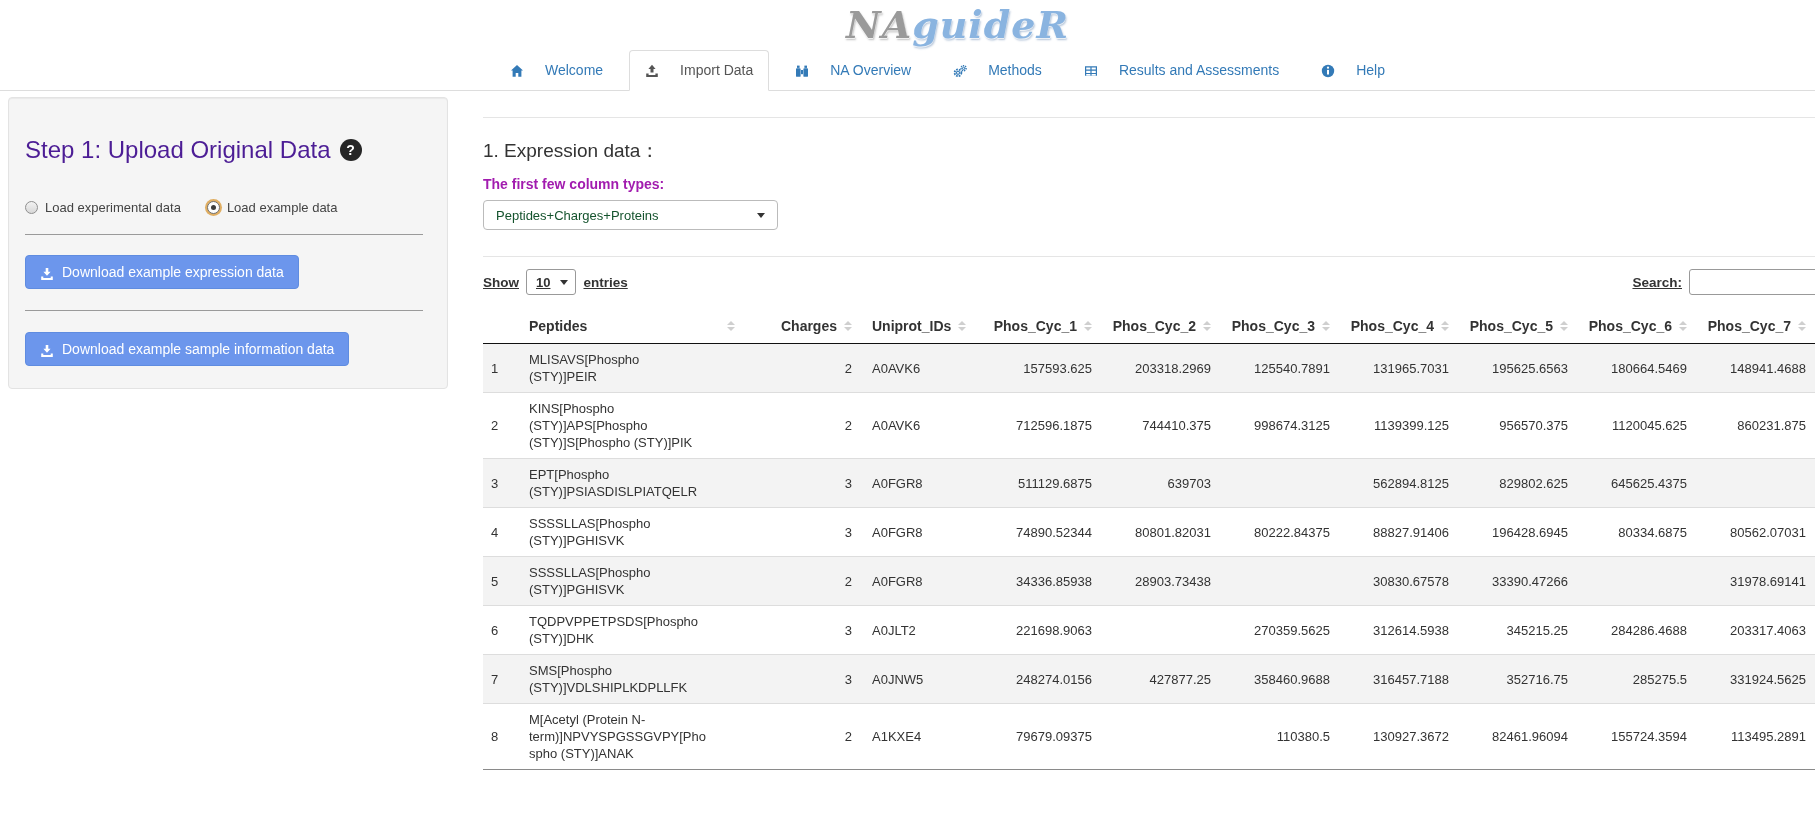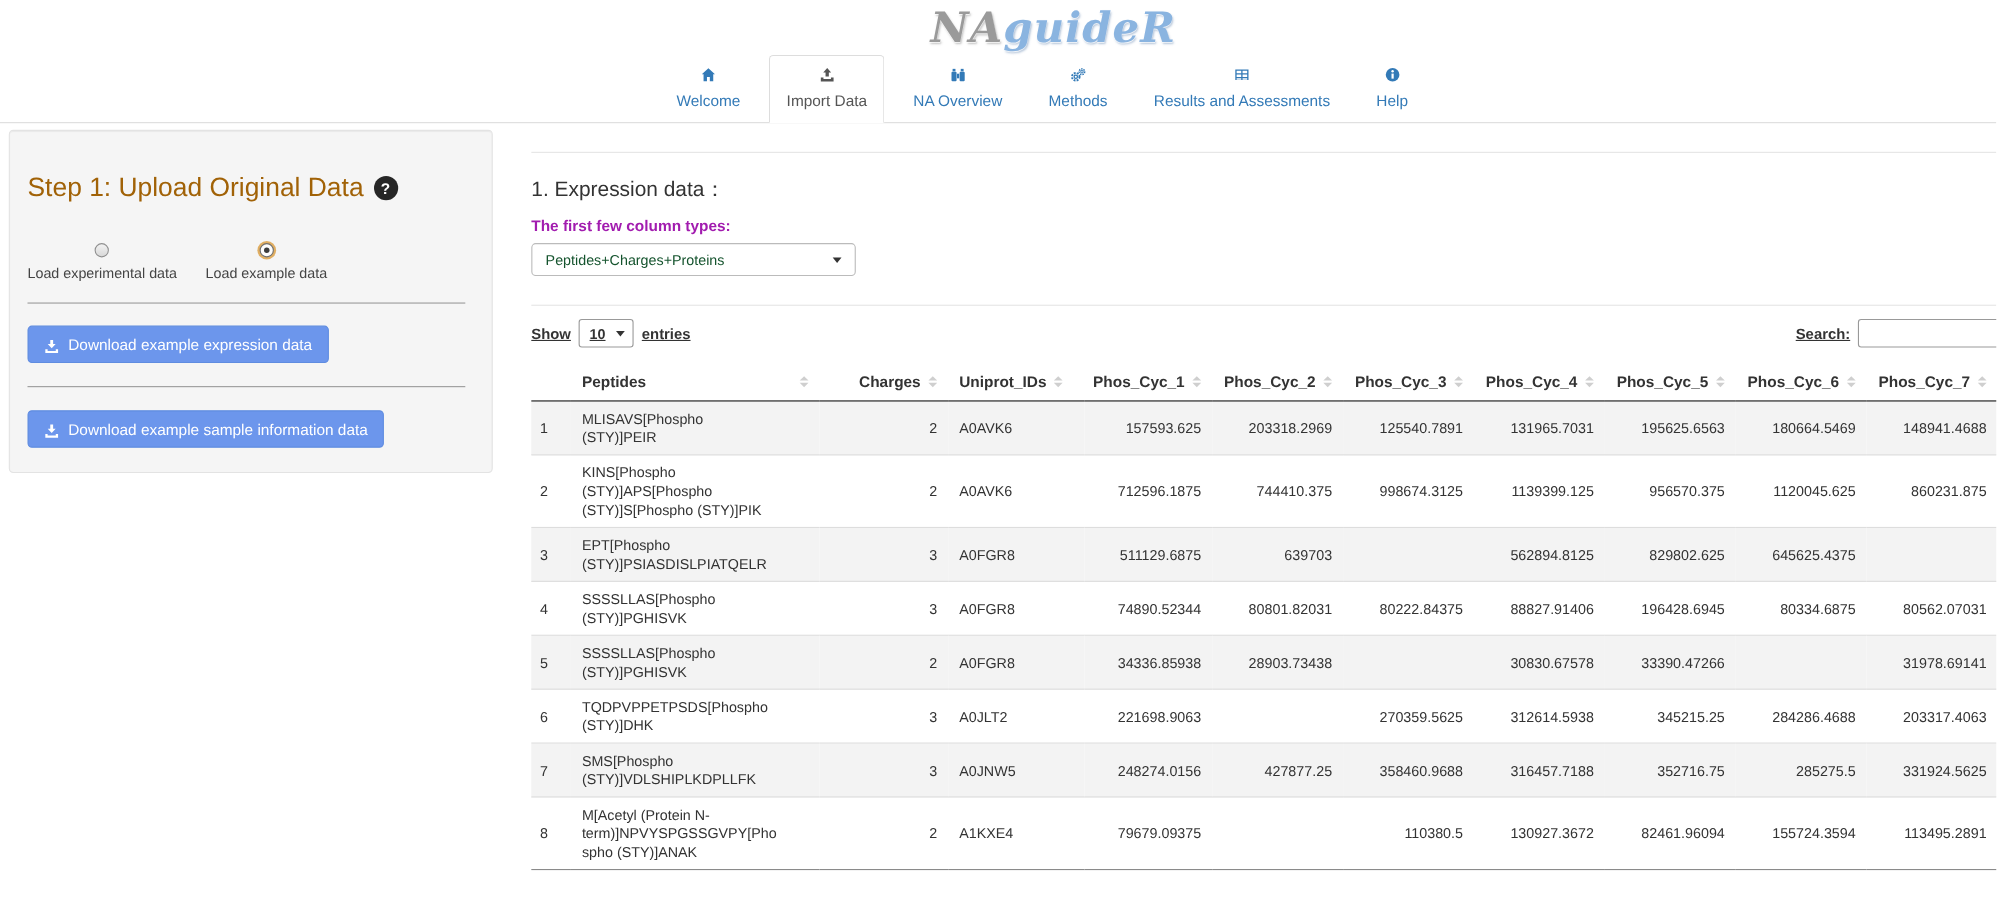--- a/index.html
+++ b/index.html
@@ -14,39 +14,39 @@
   
   .logo{height:48px;display:flex;justify-content:center;align-items:center;transform:translateX(50px);
         font-family:"DejaVu Serif","Liberation Serif",serif;font-style:italic;font-weight:bold;
         font-size:38px;letter-spacing:1px;}
   .logo-na{color:var(--logo-na);text-shadow:0 1px 0 rgba(255,255,255,.7),1px 2px 2px rgba(80,80,80,.35);}
   .logo-guider{color:var(--logo-guider);text-shadow:0 1px 0 rgba(255,255,255,.7),1px 2px 2px rgba(70,110,160,.4);}
 
   
   .nav-tabs{border-bottom:1px solid #ddd;display:flex;justify-content:center;margin-top:2px;}
   .nav-inner{display:flex;align-items:flex-end;transform:translateX(40px);}
-  .nav-item{padding:10px 15px;margin:0 5px -1px 5px;color:var(--nav-link);font-size:14px;display:flex;gap:7px;
-            align-items:center;cursor:pointer;border:1px solid transparent;border-radius:4px 4px 0 0;line-height:19px;flex-direction:column;}
+  .nav-item{padding:10px 15px;margin:0 5px -1px 5px;color:var(--nav-link);font-size:14px;display:flex;gap:21px;
+            align-items:center;cursor:pointer;border:1px solid transparent;border-radius:4px 4px 0 0;line-height:19px;}
   .nav-item.active{background:#fff;border-color:#ddd;border-bottom-color:#fff;color:var(--active-tab-text);}
   .nav-item .icon{display:inline-flex;}
   .nav-item .icon svg{display:block;}
 
   
   .content{display:flex;padding-top:6px;align-items:flex-start;}
   .sidebar{width:440px;margin-left:8px;flex:none;background:#f5f5f5;border:1px solid #e3e3e3;border-radius:4px;
            box-shadow:inset 0 1px 1px rgba(0,0,0,.05);padding:38px 24px 22px 16px;}
   .main{flex:1;margin-left:35px;min-width:0;}
 
   
-  .panel-title{margin:0;font-size:24px;font-weight:400;color:#a16207;display:flex;align-items:center;gap:9px;line-height:28px;}
+  .panel-title{margin:0;font-size:24px;font-weight:400;color:#4c1d95;display:flex;align-items:center;gap:9px;line-height:28px;}
   .q-icon{width:22px;height:22px;border-radius:50%;background:#262626;display:inline-flex;align-items:center;
           justify-content:center;cursor:pointer;flex:none;}
   .q-icon::after{content:"?";color:#fff;font-weight:bold;font-size:14px;font-style:normal;}
   .radio-row{margin-top:36px;display:flex;gap:26px;font-size:13px;color:#444;align-items:center;}
-  .radio-option{display:flex;gap:7px;align-items:center;cursor:pointer;flex-direction:column;}
+  .radio-option{display:flex;gap:7px;align-items:center;cursor:pointer;}
   .radio{width:13px;height:13px;border-radius:50%;border:1px solid #8f8f8f;background:linear-gradient(#f2f2f2,#d8d8d8);
          display:inline-block;position:relative;flex:none;}
   .radio.checked{background:#fdfdfd;border-color:#6f6f6f;box-shadow:0 0 0 2px var(--radio-ring);}
   .radio.checked::after{content:"";position:absolute;inset:3px;border-radius:50%;background:#3c3c3c;}
   .side-hr{border:0;border-top:1px solid #9a9a9a;margin:19px 0 20px 0;}
   .side-hr.second{margin:21px 0;}
   .dl-btn{display:inline-flex;gap:8px;align-items:flex-end;background:var(--button-bg);border:1px solid #5f8ce0;
           color:#fff;font-size:14px;padding:7px 14px;border-radius:4px;cursor:pointer;font-family:inherit;line-height:18px;}
   .dl-btn .btn-icon{display:inline-flex;}
 

